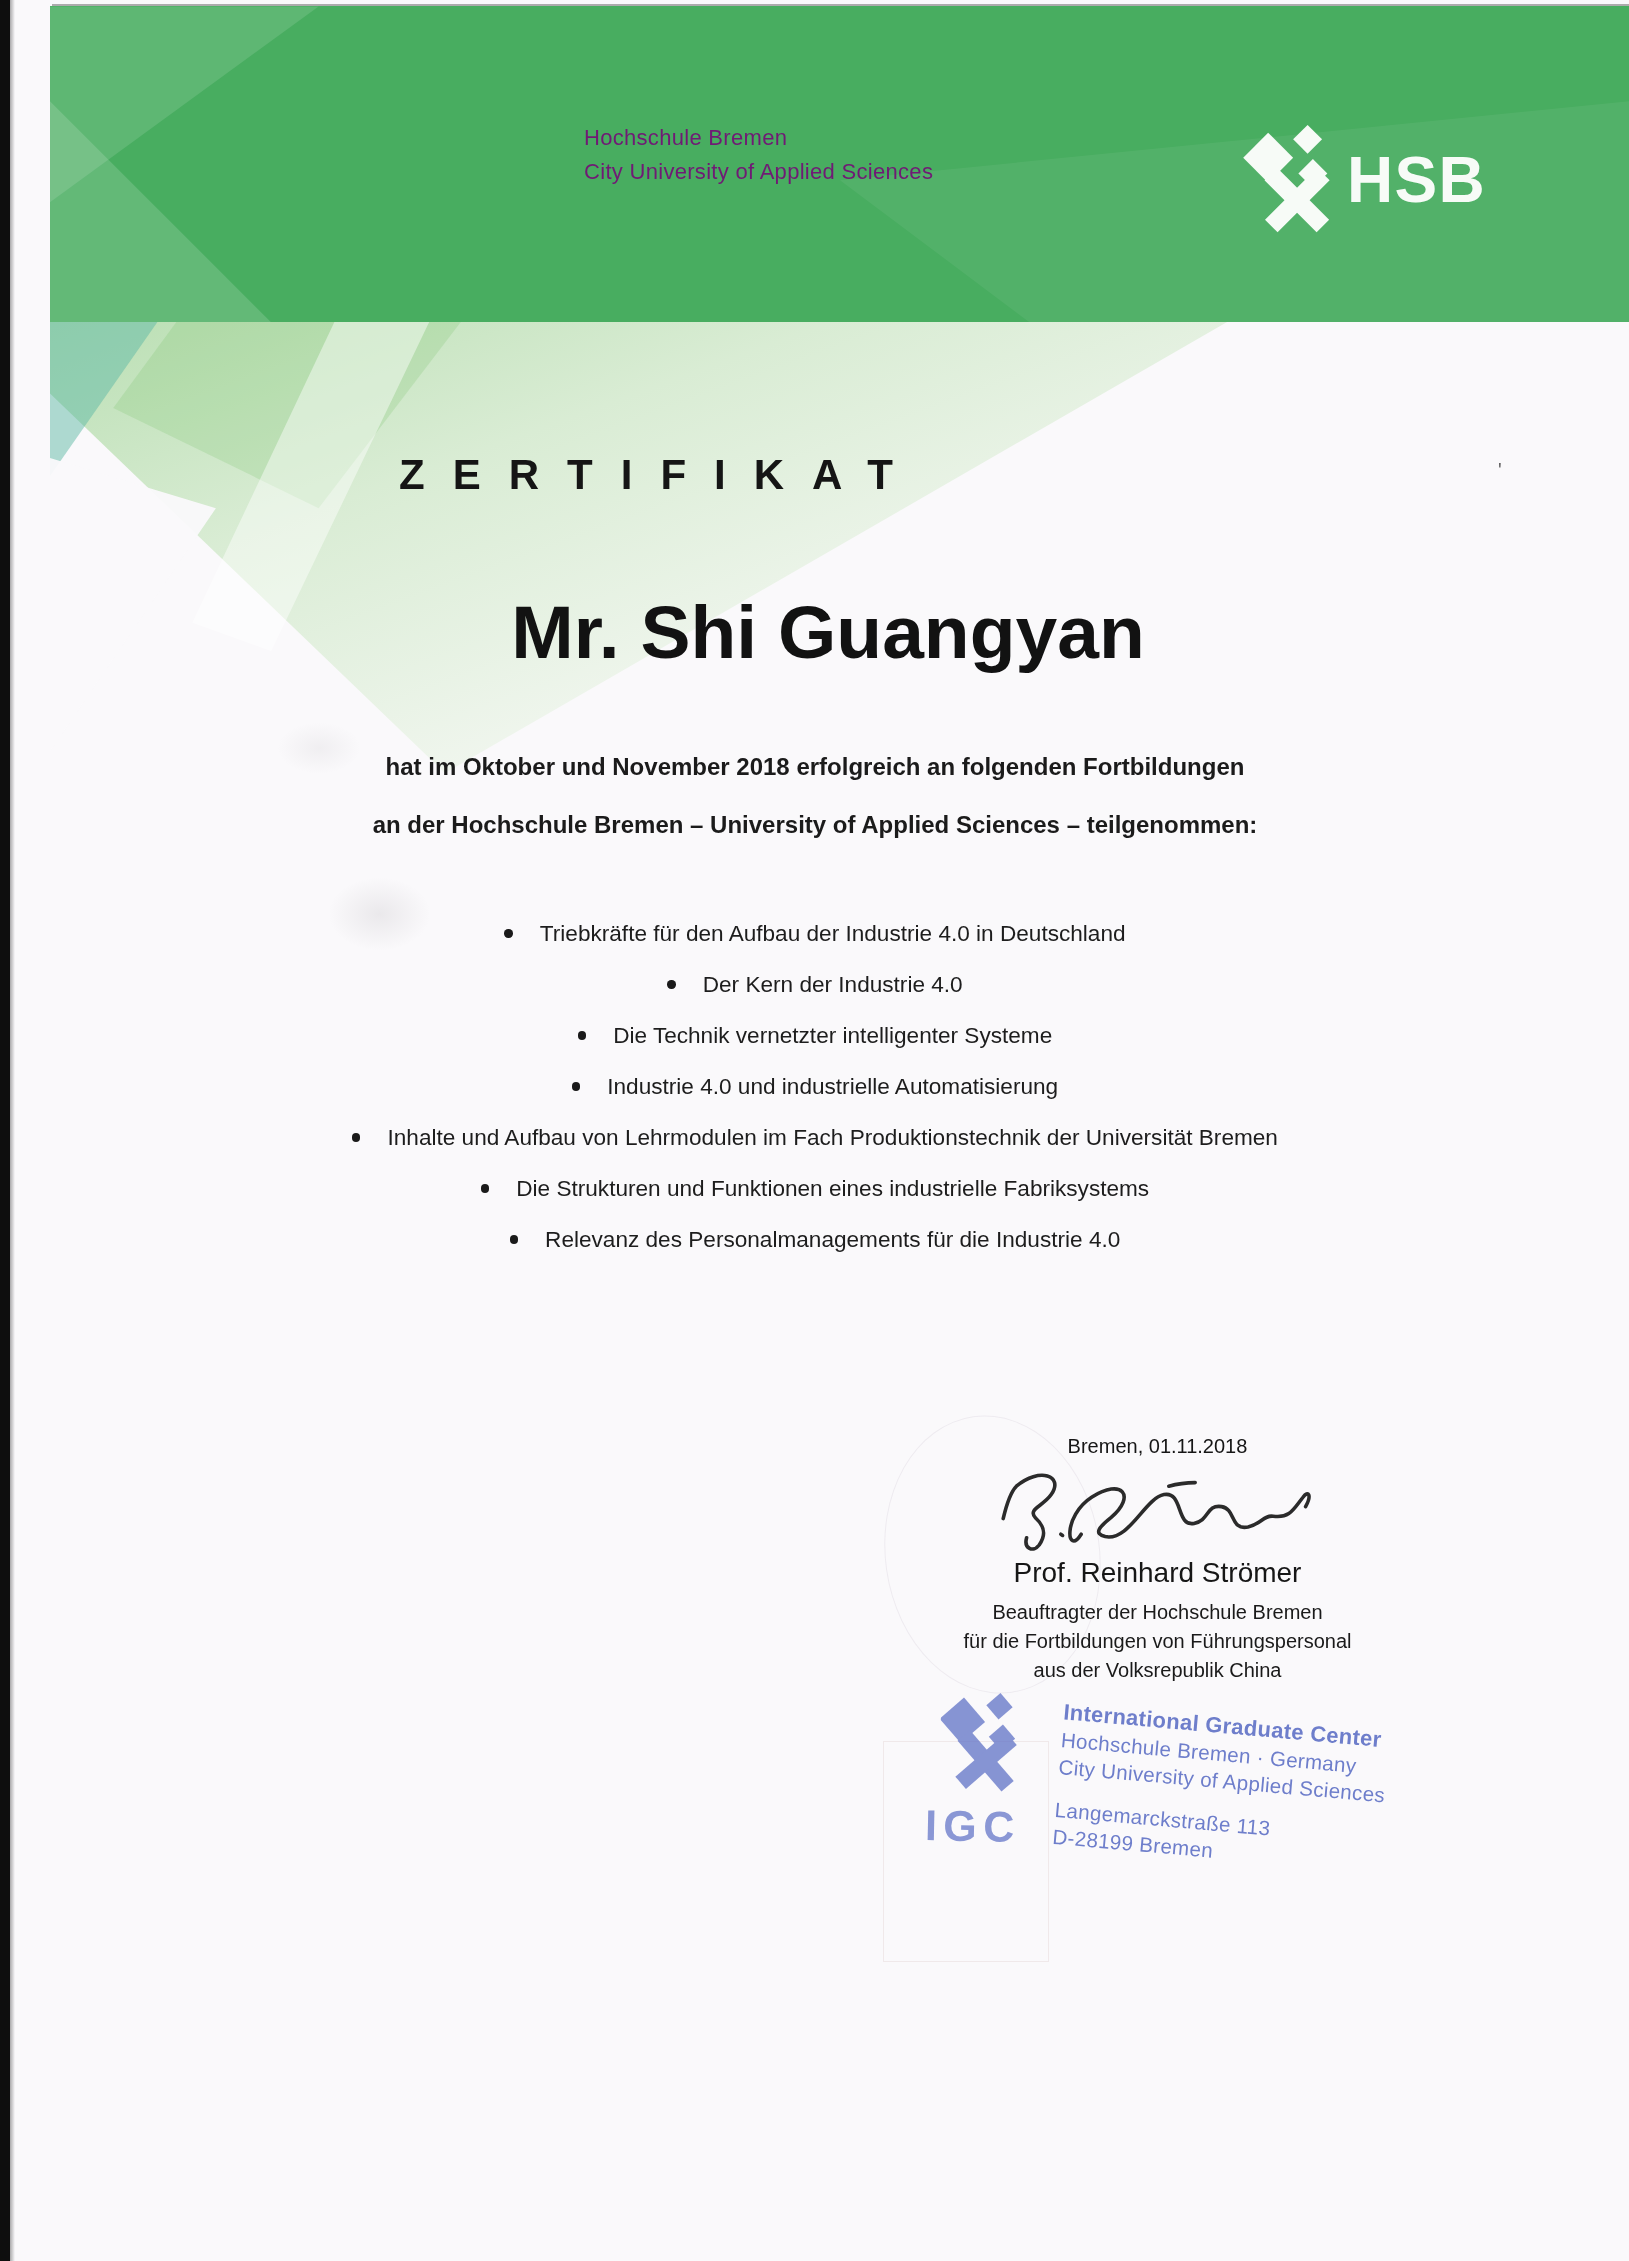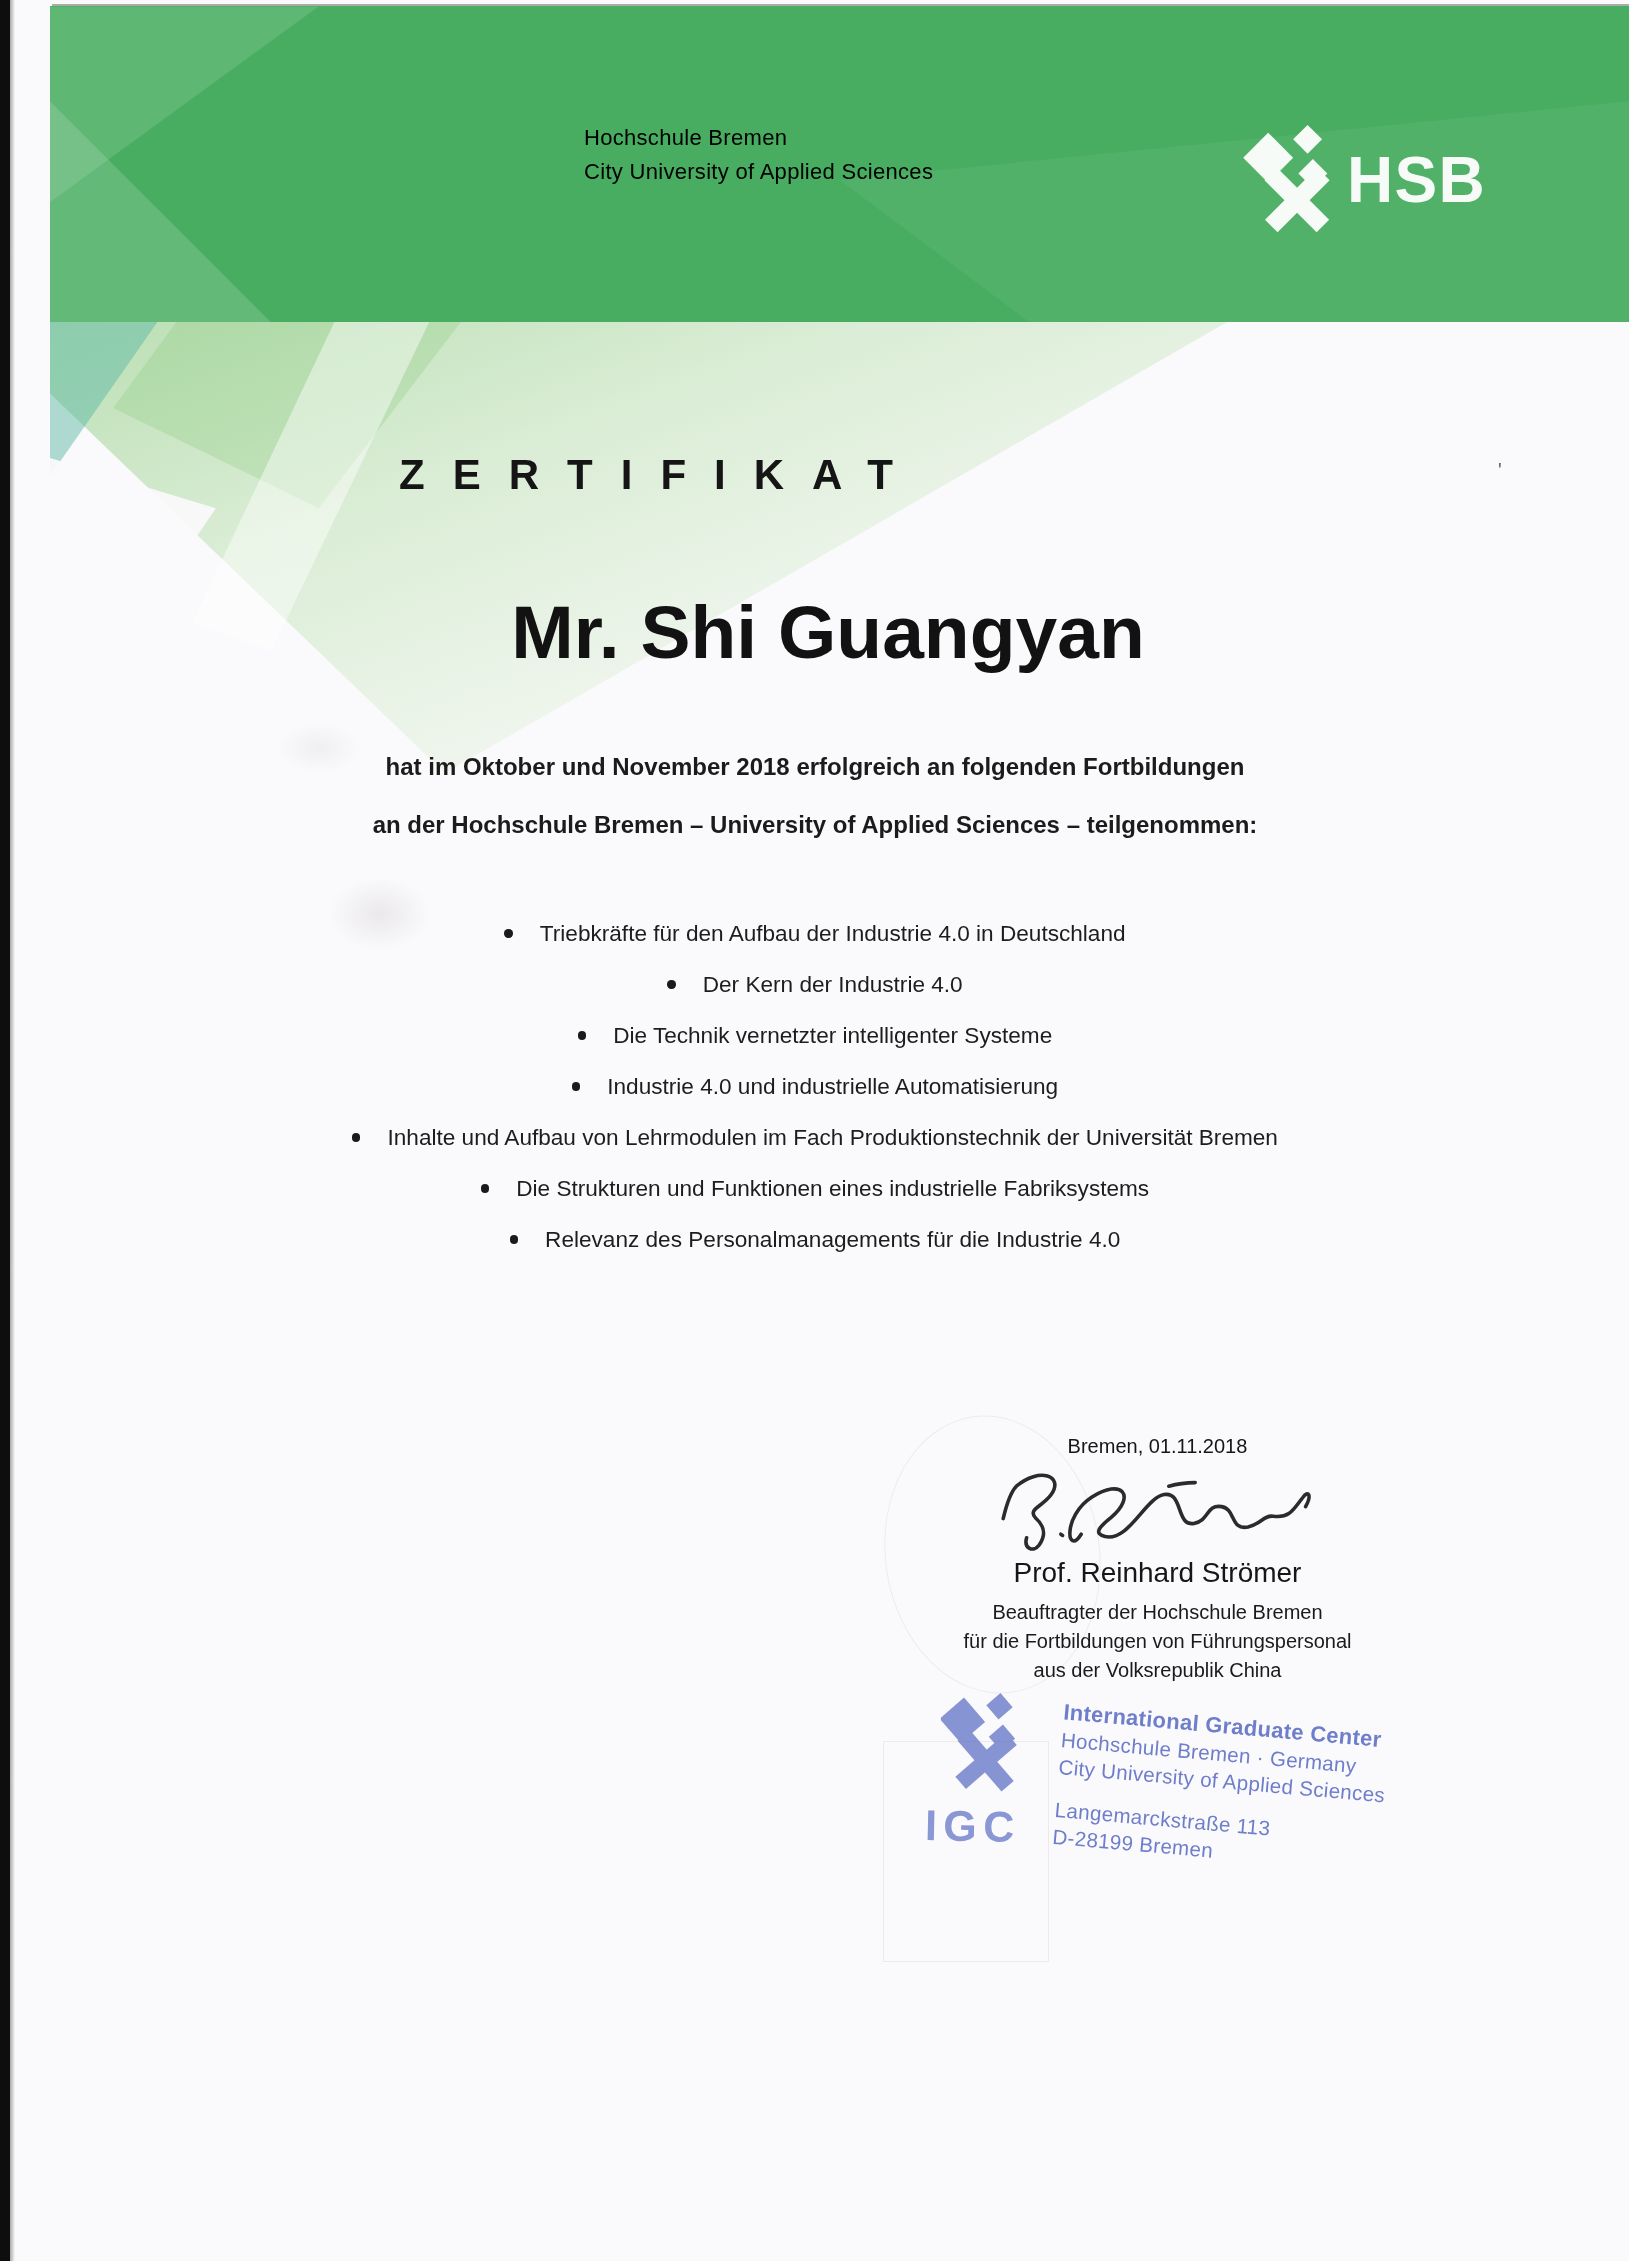--- a/index.html
+++ b/index.html
@@ -16,21 +16,21 @@
   #scan-speck{left:1498px;top:460px;font-size:19.3px;color:#3c3c3c;opacity:.8;}
   .smudge{border-radius:50%;}
   #smudge1{left:328px;top:877px;width:103px;height:74px;background:radial-gradient(ellipse,rgba(120,112,122,.12),rgba(120,112,122,0) 70%);}
   #smudge2{left:277px;top:722px;width:84px;height:52px;background:radial-gradient(ellipse,rgba(120,112,122,.08),rgba(120,112,122,0) 70%);}
   
   #band{left:50px;top:6.4px;width:1580px;height:316px;background:var(--band-green,#48ad60);overflow:hidden;}
   .band-tri{position:absolute;inset:0;}
   #band-tri1{background:rgba(255,255,255,.12);clip-path:polygon(0 0,17% 0,0 62%);}
   #band-tri2{background:rgba(255,255,255,.15);clip-path:polygon(0 100%,0 30%,14% 100%);}
   #band-tri3{background:rgba(255,255,255,.06);clip-path:polygon(50% 55%,100% 30%,100% 100%,62% 100%);}
-  #institution{left:534px;top:115px;font-size:22px;line-height:34px;font-weight:500;color:#000000;letter-spacing:0.3px;}
+  #institution{left:534px;top:115px;font-size:22px;line-height:34px;font-weight:500;color:#701a75;letter-spacing:0.3px;}
   #hsb-logo-icon{left:1192px;top:111px;}
   #hsb-logo-text{left:1297px;top:142px;font-size:64px;font-weight:bold;color:#f7fbf7;letter-spacing:1.3px;line-height:1;}
   
   #deco{left:50px;top:322px;width:1580px;height:716px;pointer-events:none;}
   .deco-layer{position:absolute;inset:0;}
   #fan-main{clip-path:polygon(0 0,74.5% 0,25% 63%,0 10%);
     background:linear-gradient(160deg,rgba(123,197,108,.50) 0%,rgba(163,215,148,.38) 22%,rgba(206,234,194,.26) 45%,rgba(255,255,255,0) 72%);}
   #fan-deep{clip-path:polygon(8% 0,26% 0,17% 26%,4% 12%);background:rgba(110,190,95,.20);}
   #fan-streak{clip-path:polygon(18% 0,24% 0,14% 46%,9% 42%);background:rgba(255,255,255,.45);}
   #fan-teal{clip-path:polygon(0 0,6.8% 0,0 21.5%);background:rgba(95,185,165,.5);}

